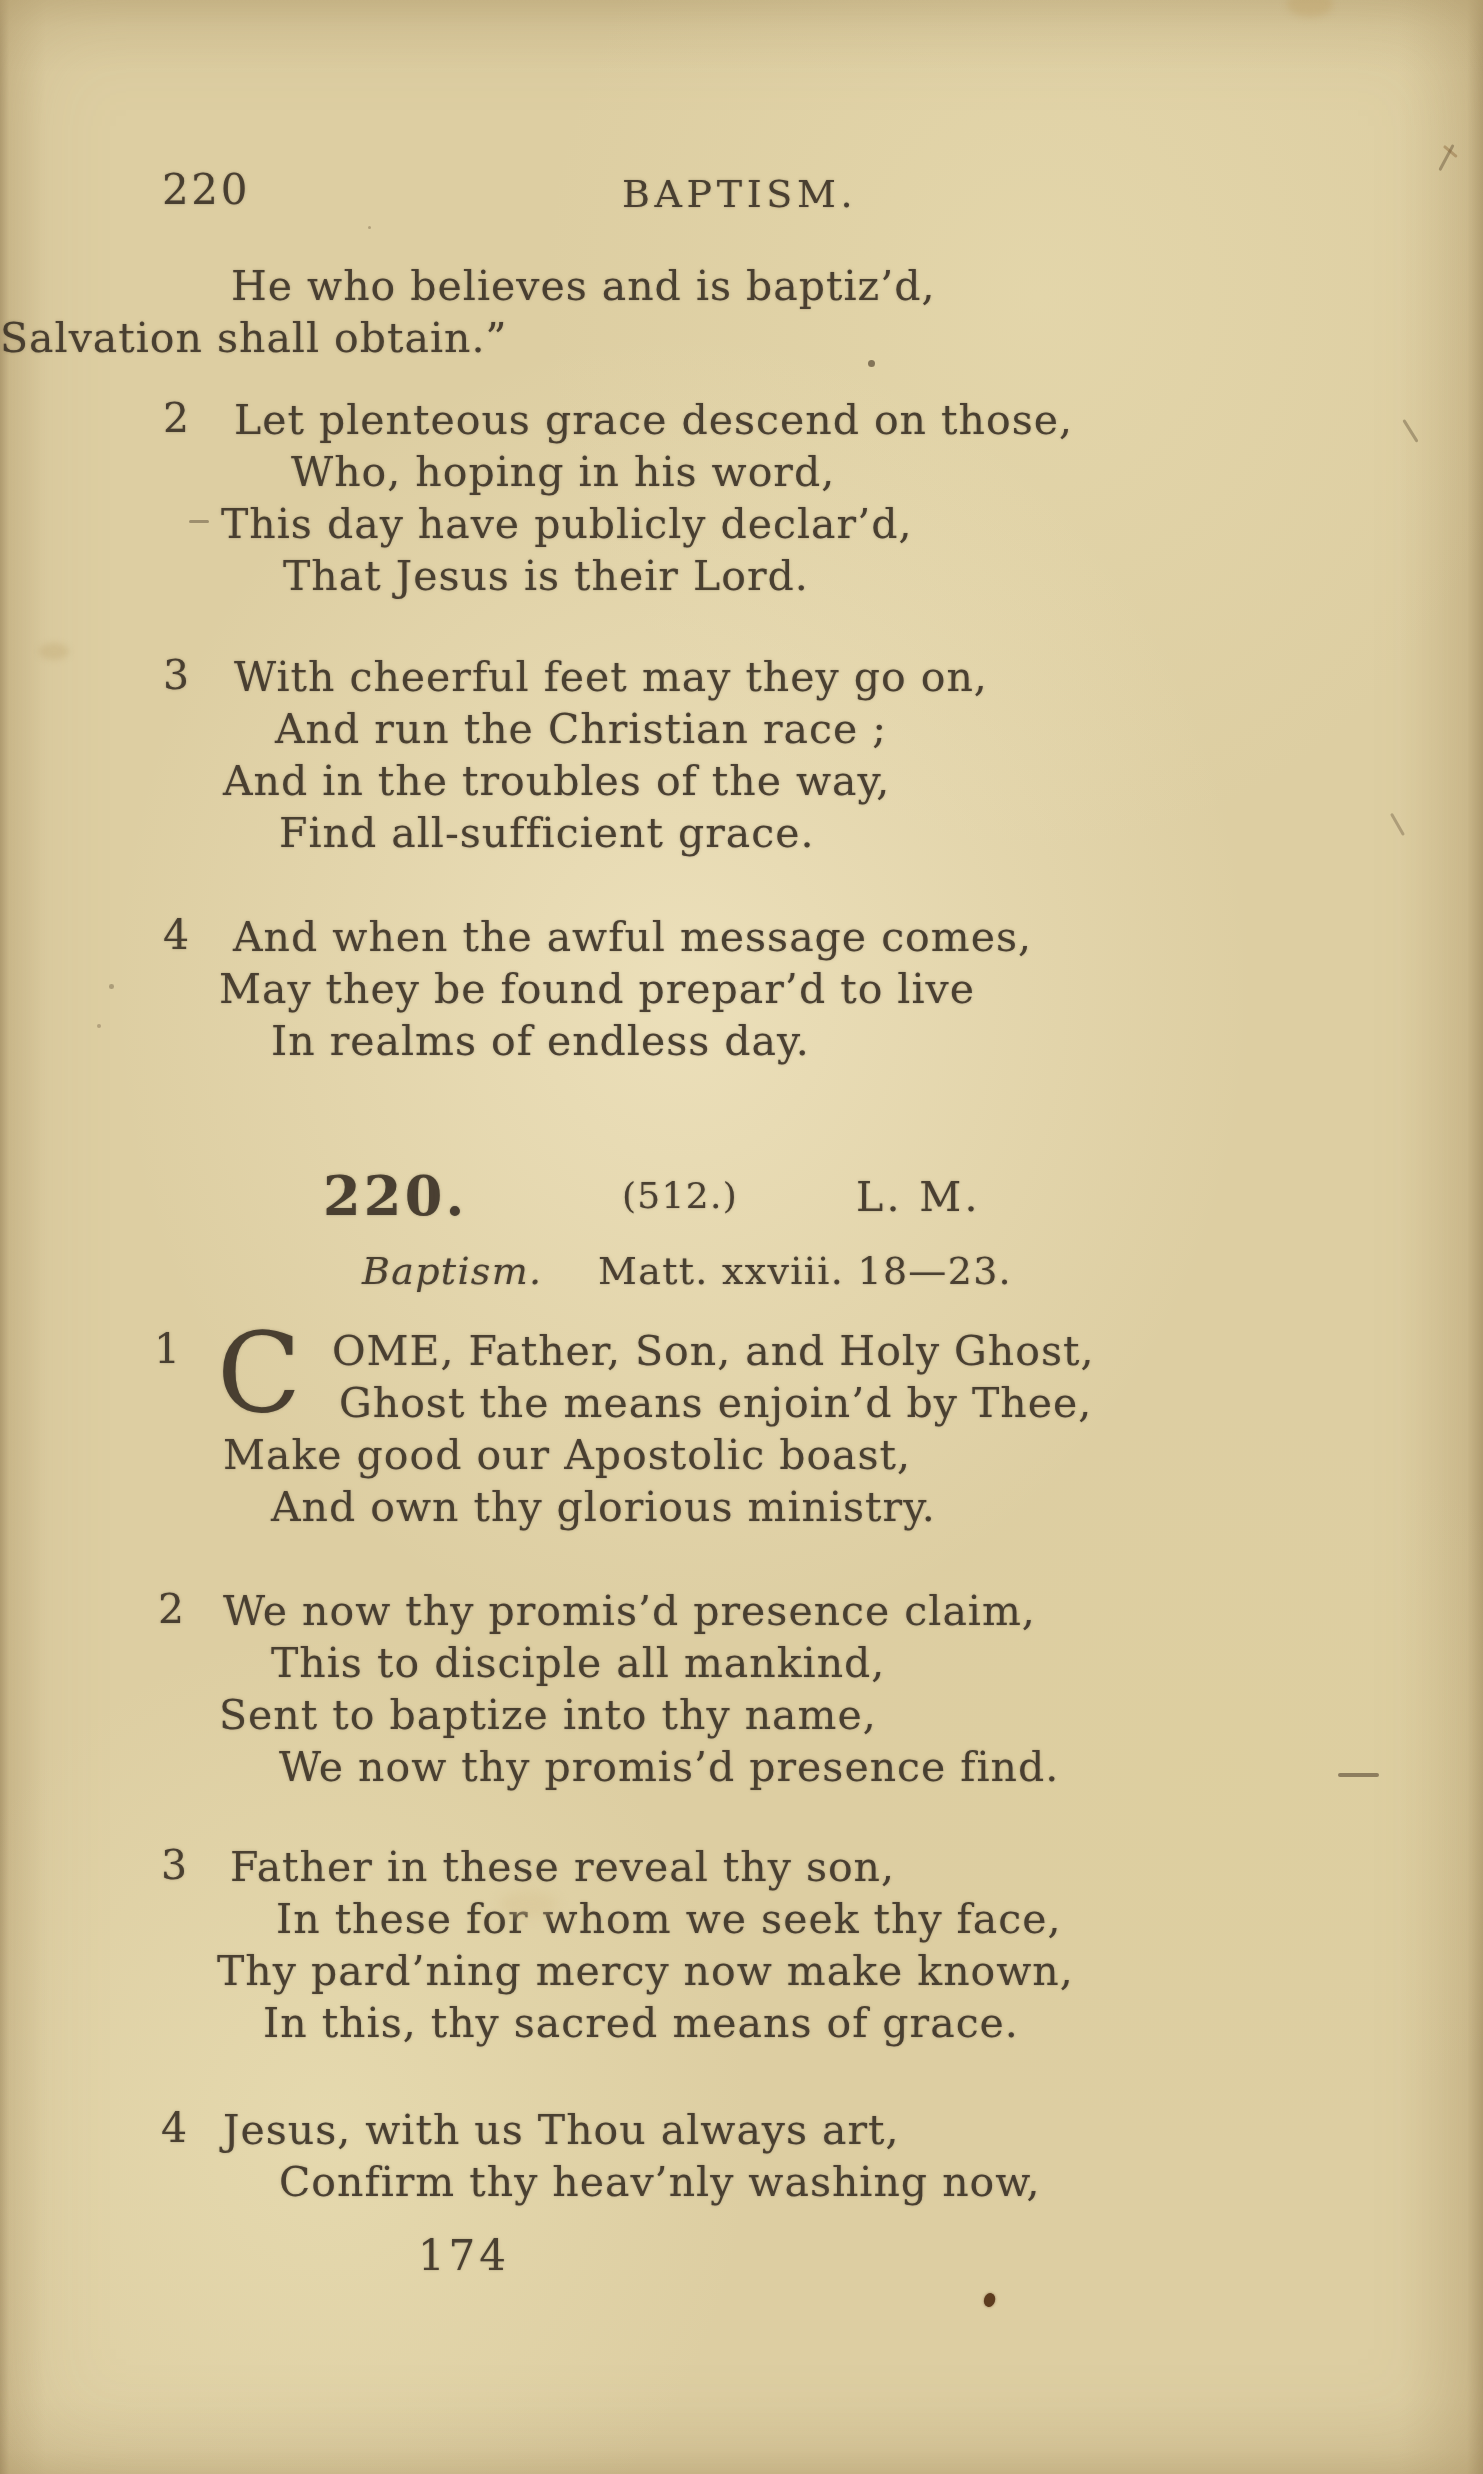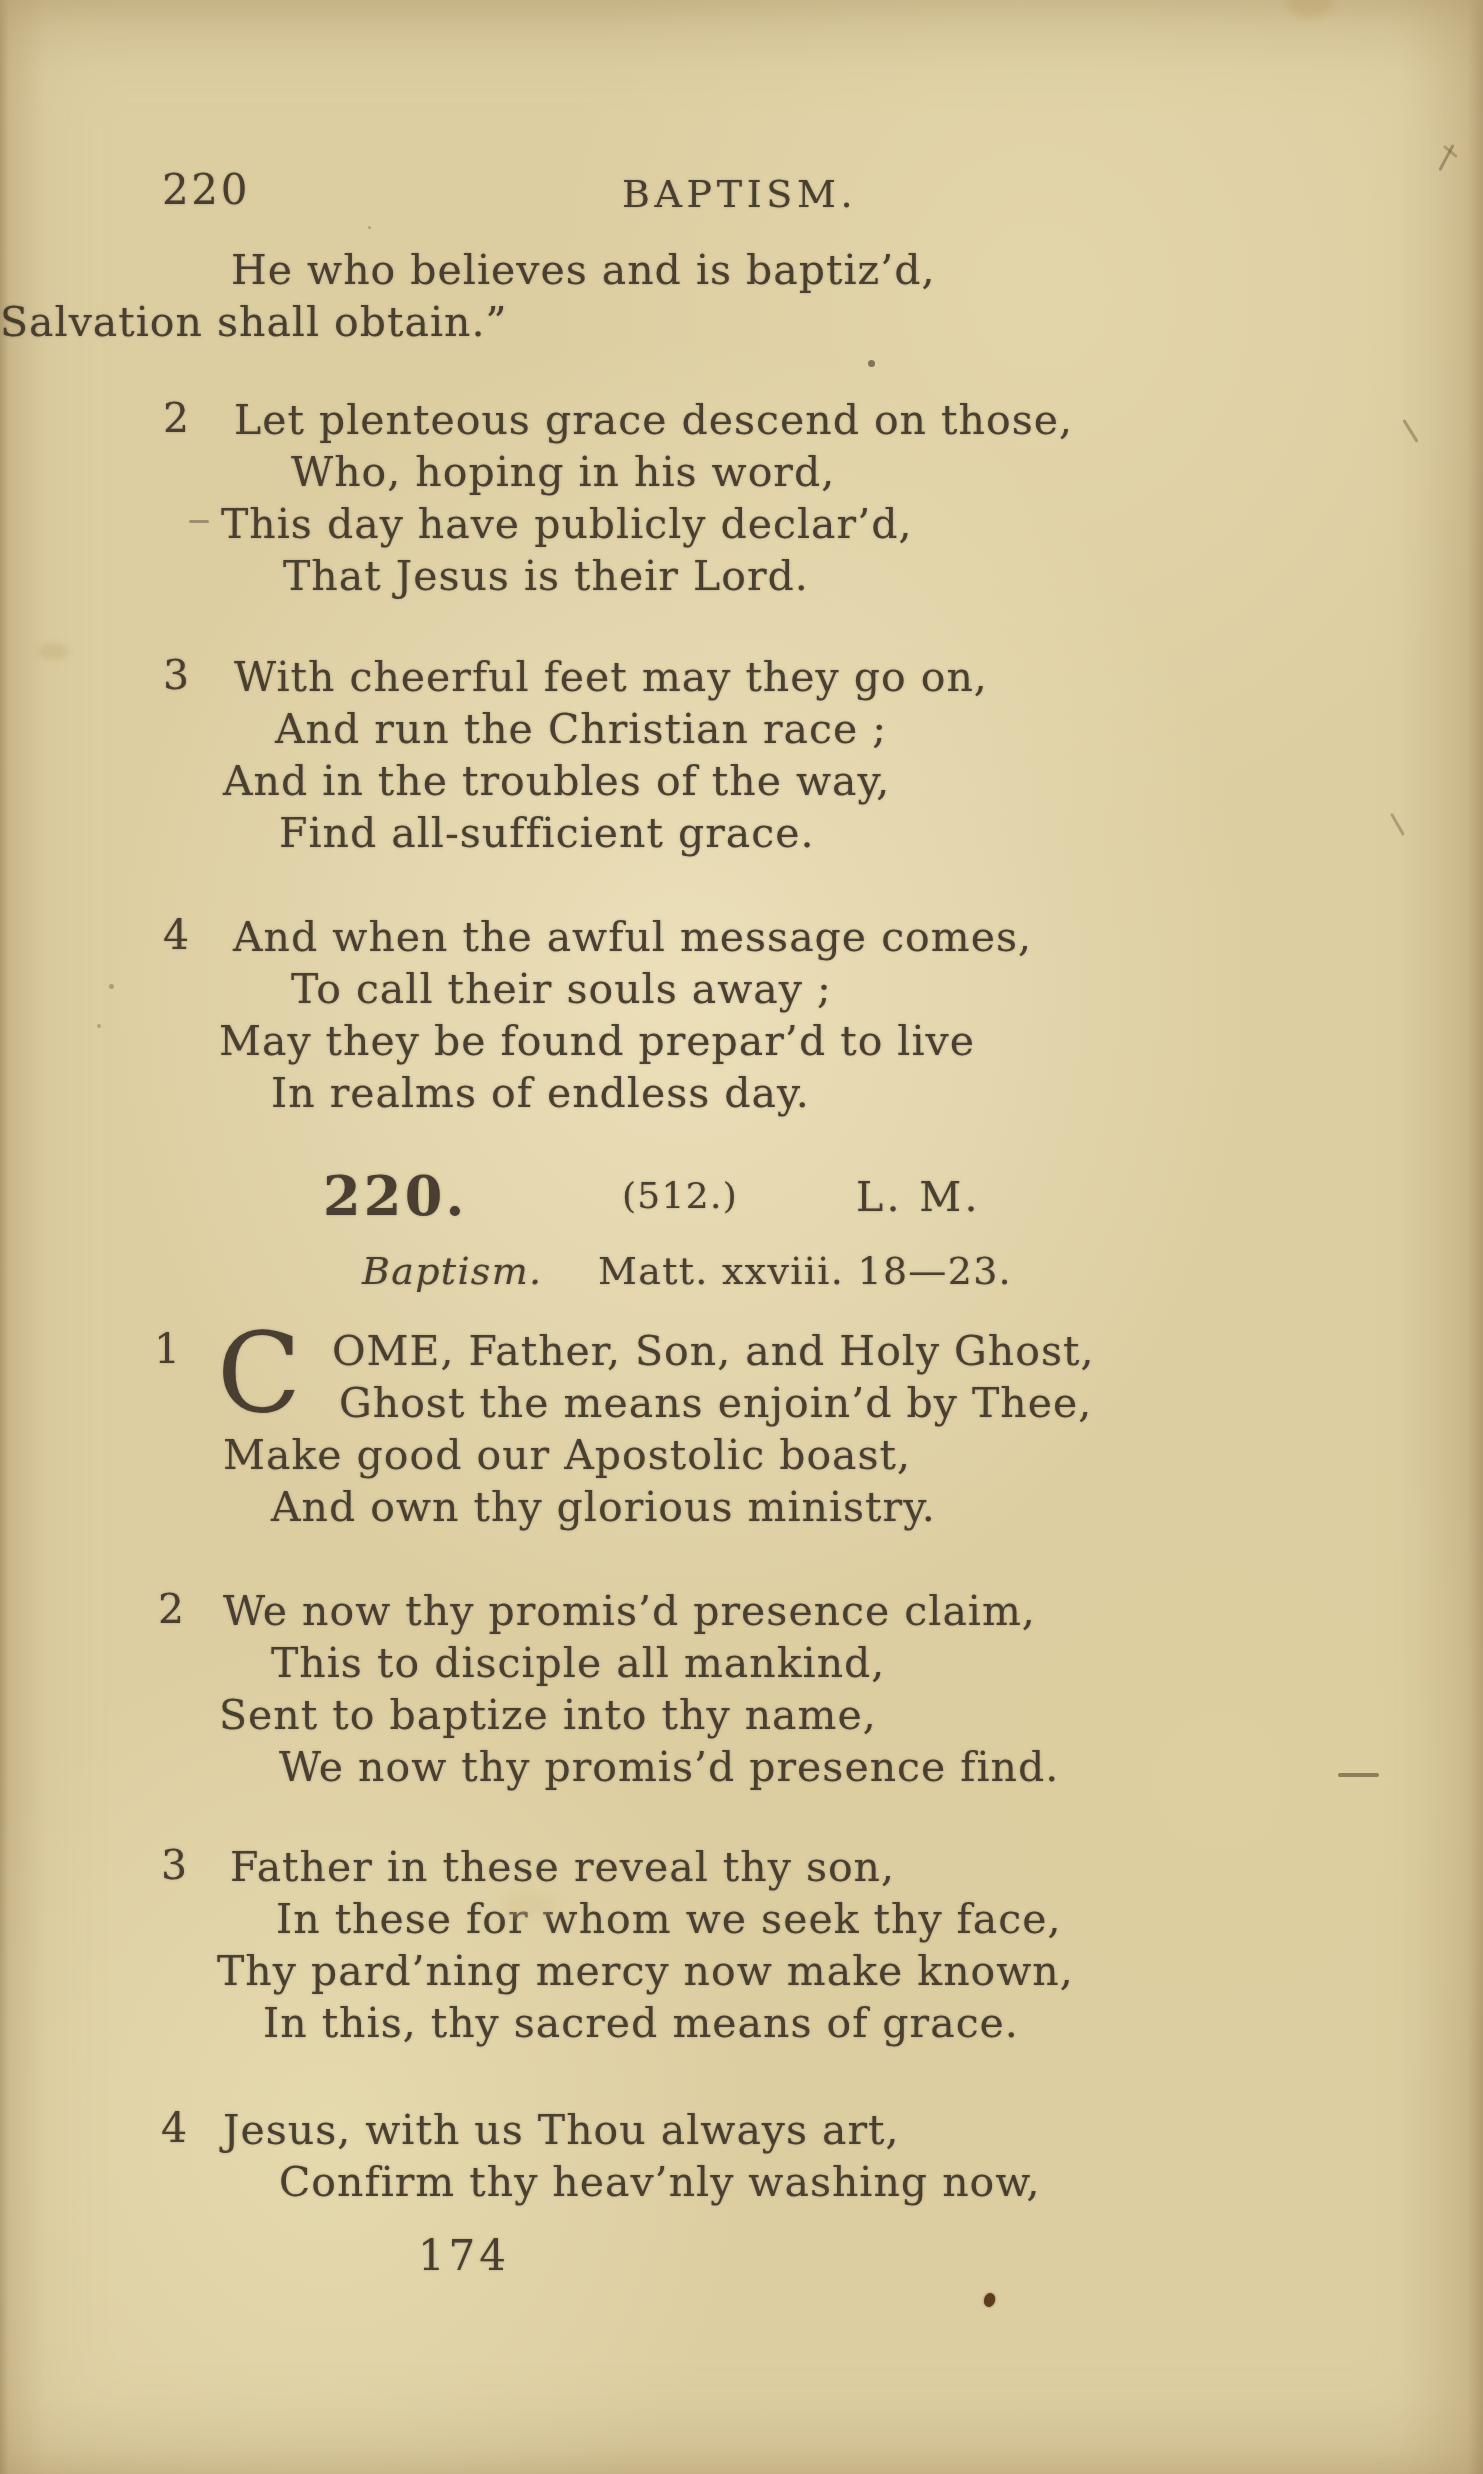--- a/index.html
+++ b/index.html
@@ -56,21 +56,21 @@
   .m-stain-3{left:499px;top:1891px;width:59px;height:26px;border-radius:50%;background:rgba(214,196,146,.45);filter:blur(5.3px);}
 </style>
 </head>
 <body>
 
 <div class="page">
 
   <div class="abs page-num ink">220</div>
   <div class="abs section-header ink">BAPTISM.</div>
 
-  <section class="stanza" style="top:244px">
+  <section class="stanza" style="top:260px">
     <div class="line ink" style="margin-left:231px">He who believes and is baptiz’d,</div>
     <div class="line ink" style="">Salvation shall obtain.”</div>
   </section>
 
   <section class="stanza" style="top:394px">
     <span class="num ink" style="left:163px">2</span>
     <div class="line ink" style="margin-left:234px">Let plenteous grace descend on those,</div>
     <div class="line ink" style="margin-left:291px">Who, hoping in his word,</div>
     <div class="line ink" style="margin-left:221px">This day have publicly declar’d,</div>
     <div class="line ink" style="margin-left:283px">That Jesus is their Lord.</div>
@@ -80,21 +80,20 @@
     <span class="num ink" style="left:163px">3</span>
     <div class="line ink" style="margin-left:234px">With cheerful feet may they go on,</div>
     <div class="line ink" style="margin-left:275px">And run the Christian race ;</div>
     <div class="line ink" style="margin-left:223px">And in the troubles of the way,</div>
     <div class="line ink" style="margin-left:279px">Find all-sufficient grace.</div>
   </section>
 
   <section class="stanza" style="top:911px">
     <span class="num ink" style="left:163px">4</span>
     <div class="line ink" style="margin-left:233px">And when the awful message comes,</div>
-    <div class="line ink" style="margin-left:291px">To call their souls away ;</div>
     <div class="line ink" style="margin-left:219px">May they be found prepar’d to live</div>
     <div class="line ink" style="margin-left:271px">In realms of endless day.</div>
   </section>
 
   <div class="abs h-number ink">220.</div>
   <div class="abs h-ref ink">(512.)</div>
   <div class="abs h-meter ink">L. M.</div>
   <div class="abs sub-title ink">Baptism.</div>
   <div class="abs sub-scripture ink">Matt. xxviii. 18—23.</div>
 

